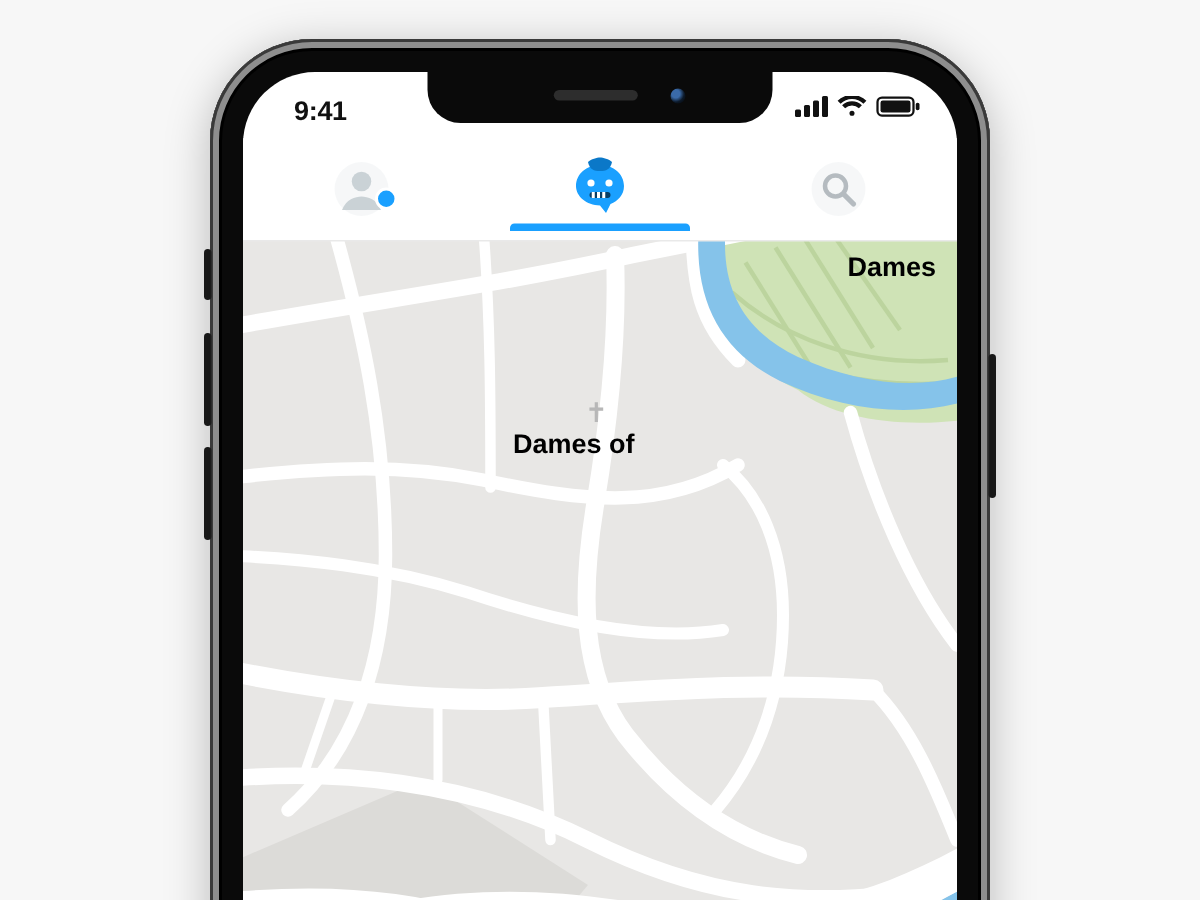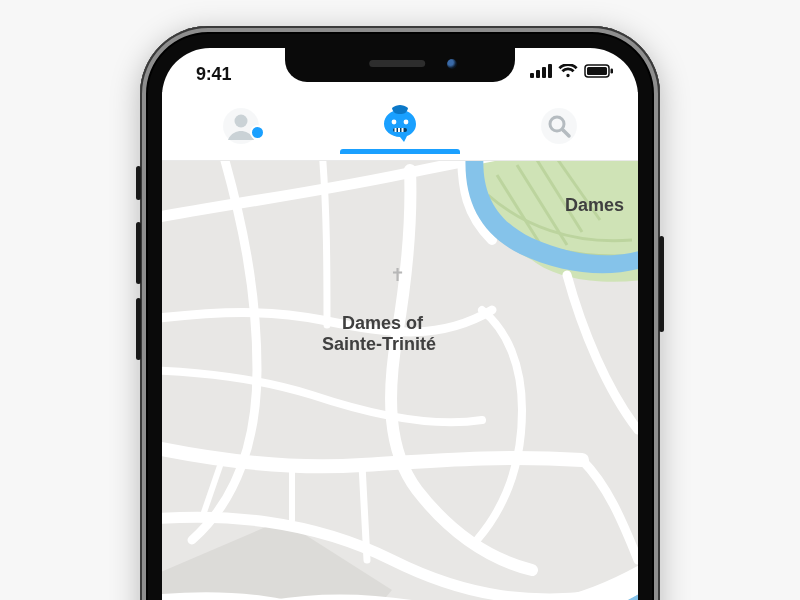--- a/index.html
+++ b/index.html
@@ -66,22 +66,22 @@
     height:5px;width:120px;background:#1aa0ff;border-radius:3px 3px 0 0;
   }
 
   
   .map{
     position:absolute;top:112px;left:0;right:0;bottom:0;
     background:#e8e7e5;overflow:hidden;
   }
   .map svg{display:block;}
   .map-label{
-    position:absolute;color:#404040;font-weight:600;text-align:center;line-height:1.15;
-    font-size:18px;white-space:nowrap;margin-top:27px;
+    position:absolute;color:#000000;font-weight:600;text-align:center;line-height:1.15;
+    font-size:18px;white-space:nowrap;
   }
   .poi-cross{position:absolute;color:#b7b7b7;font-size:18px;}
 </style>
 </head>
 <body>
 
 <div class="stage">
   <div class="phone">
     <span class="sidebtn silence"></span>
     <span class="sidebtn volup"></span>
@@ -193,18 +193,17 @@
 
           <path d="M-25 520 C60 470 150 455 250 470 C360 486 420 470 500 420 L500 900 L-25 900 Z" fill="#85c3ea"></path>
           <path d="M-25 488 C60 440 150 425 250 440 C360 456 420 440 500 392 L500 420 C420 470 360 486 250 470 C150 455 60 470 -25 520 Z" fill="#ffffff"></path>
         </svg>
 
         <span class="map-label" style="right:14px;top:8px">Dames</span>
 
         <span class="poi-cross" style="left:228px;top:104px">✝</span>
 
         <span class="map-label" style="left:180px;top:126px">Dames of</span>
-        <span class="map-label" style="left:160px;top:147px">Sainte-Trinité</span>
       </div>
 
     </div>
   </div>
 </div>
 
 </body></html>

